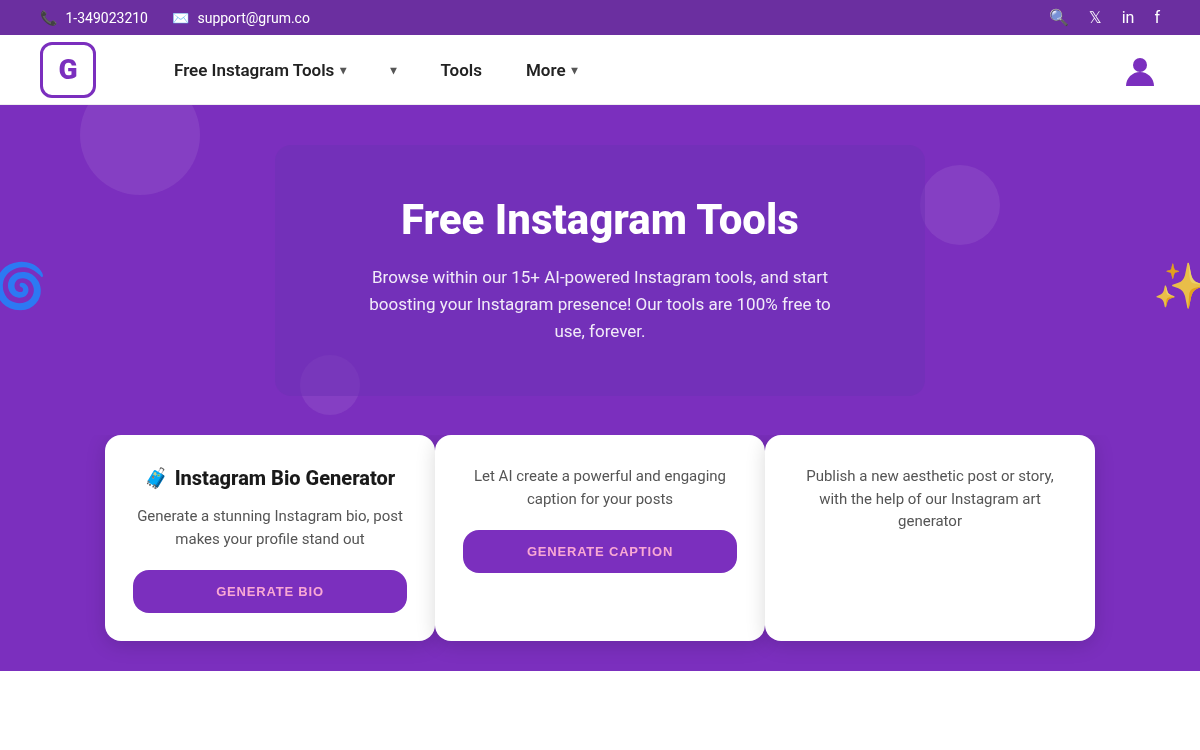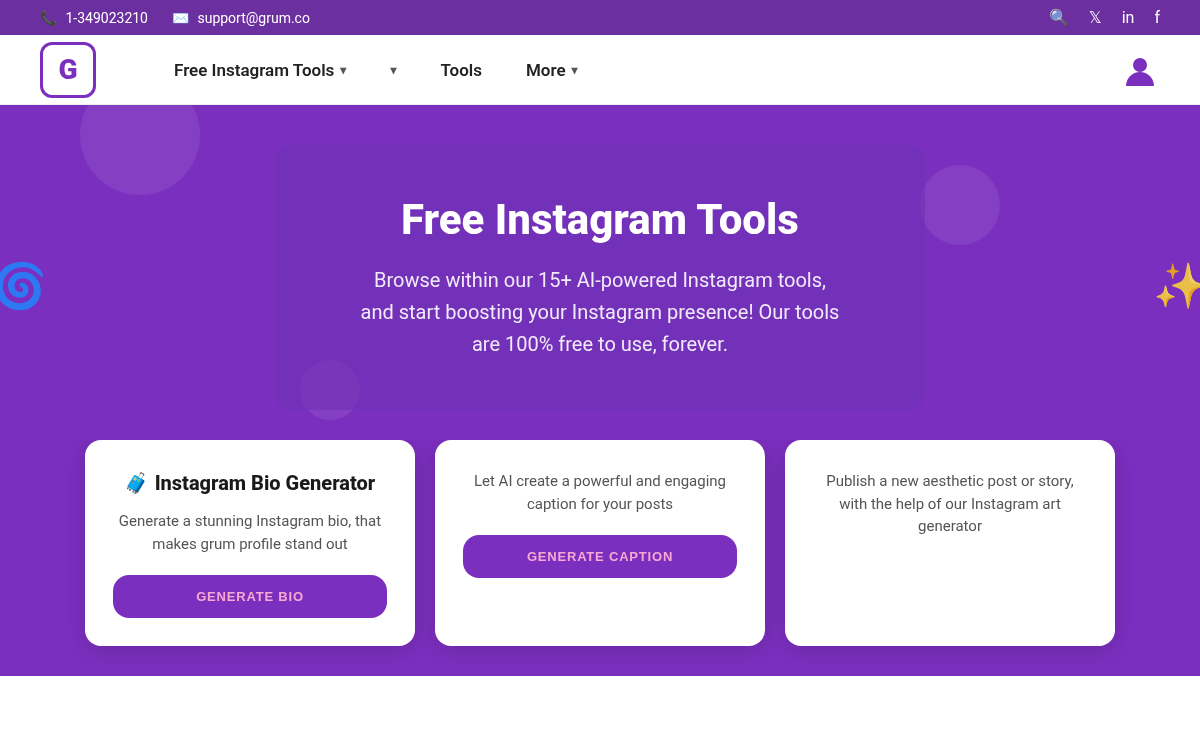--- a/index.html
+++ b/index.html
@@ -93,40 +93,39 @@
       max-width: 650px;
       z-index: 1;
     }
     .hero-title {
       font-size: 42px;
       font-weight: 800;
       color: #fff;
       margin-bottom: 20px;
     }
     .hero-subtitle {
-      font-size: 20px;
+      font-size: 17px;
       color: rgba(255,255,255,0.9);
       line-height: 1.6;
     }
 
     
     .side-decor {
       position: absolute;
       font-size: 50px;
       opacity: 0.85;
     }
     .side-decor.left-top { left: 0; top: 140px; }
     .side-decor.right-top { right: 0; top: 140px; }
 
     
     .cards-section {
       background: #7b2fbe;
       padding: 0 36px 30px;
       display: flex;
-      gap: 20px;
       justify-content: center;
     }
     .card {
       background: #fff;
       border-radius: 16px;
       padding: 30px 28px 28px;
       width: 330px;
       display: flex;
       flex-direction: column;
       gap: 14px;
@@ -225,21 +224,21 @@
   </div>
 </div>
 
 <div class="cards-section">
 
   <div class="card">
     <div class="card-title" style="text-align:center;">
       <span>🧳</span>
       <span>Instagram Bio Generator</span>
     </div>
-    <p class="card-desc">Generate a stunning Instagram bio, that makes grum profile stand out</p>
+    <p class="card-desc">Generate a stunning Instagram bio, post makes your profile stand out</p>
     <button class="card-btn">GENERATE BIO</button>
   </div>
 
   <div class="card">
     <p class="card-desc">Let AI create a powerful and engaging caption for your posts</p>
     <button class="card-btn">GENERATE CAPTION</button>
   </div>
 
   <div class="card">
     <p class="card-desc">Publish a new aesthetic post or story, with the help of our Instagram art generator</p>

